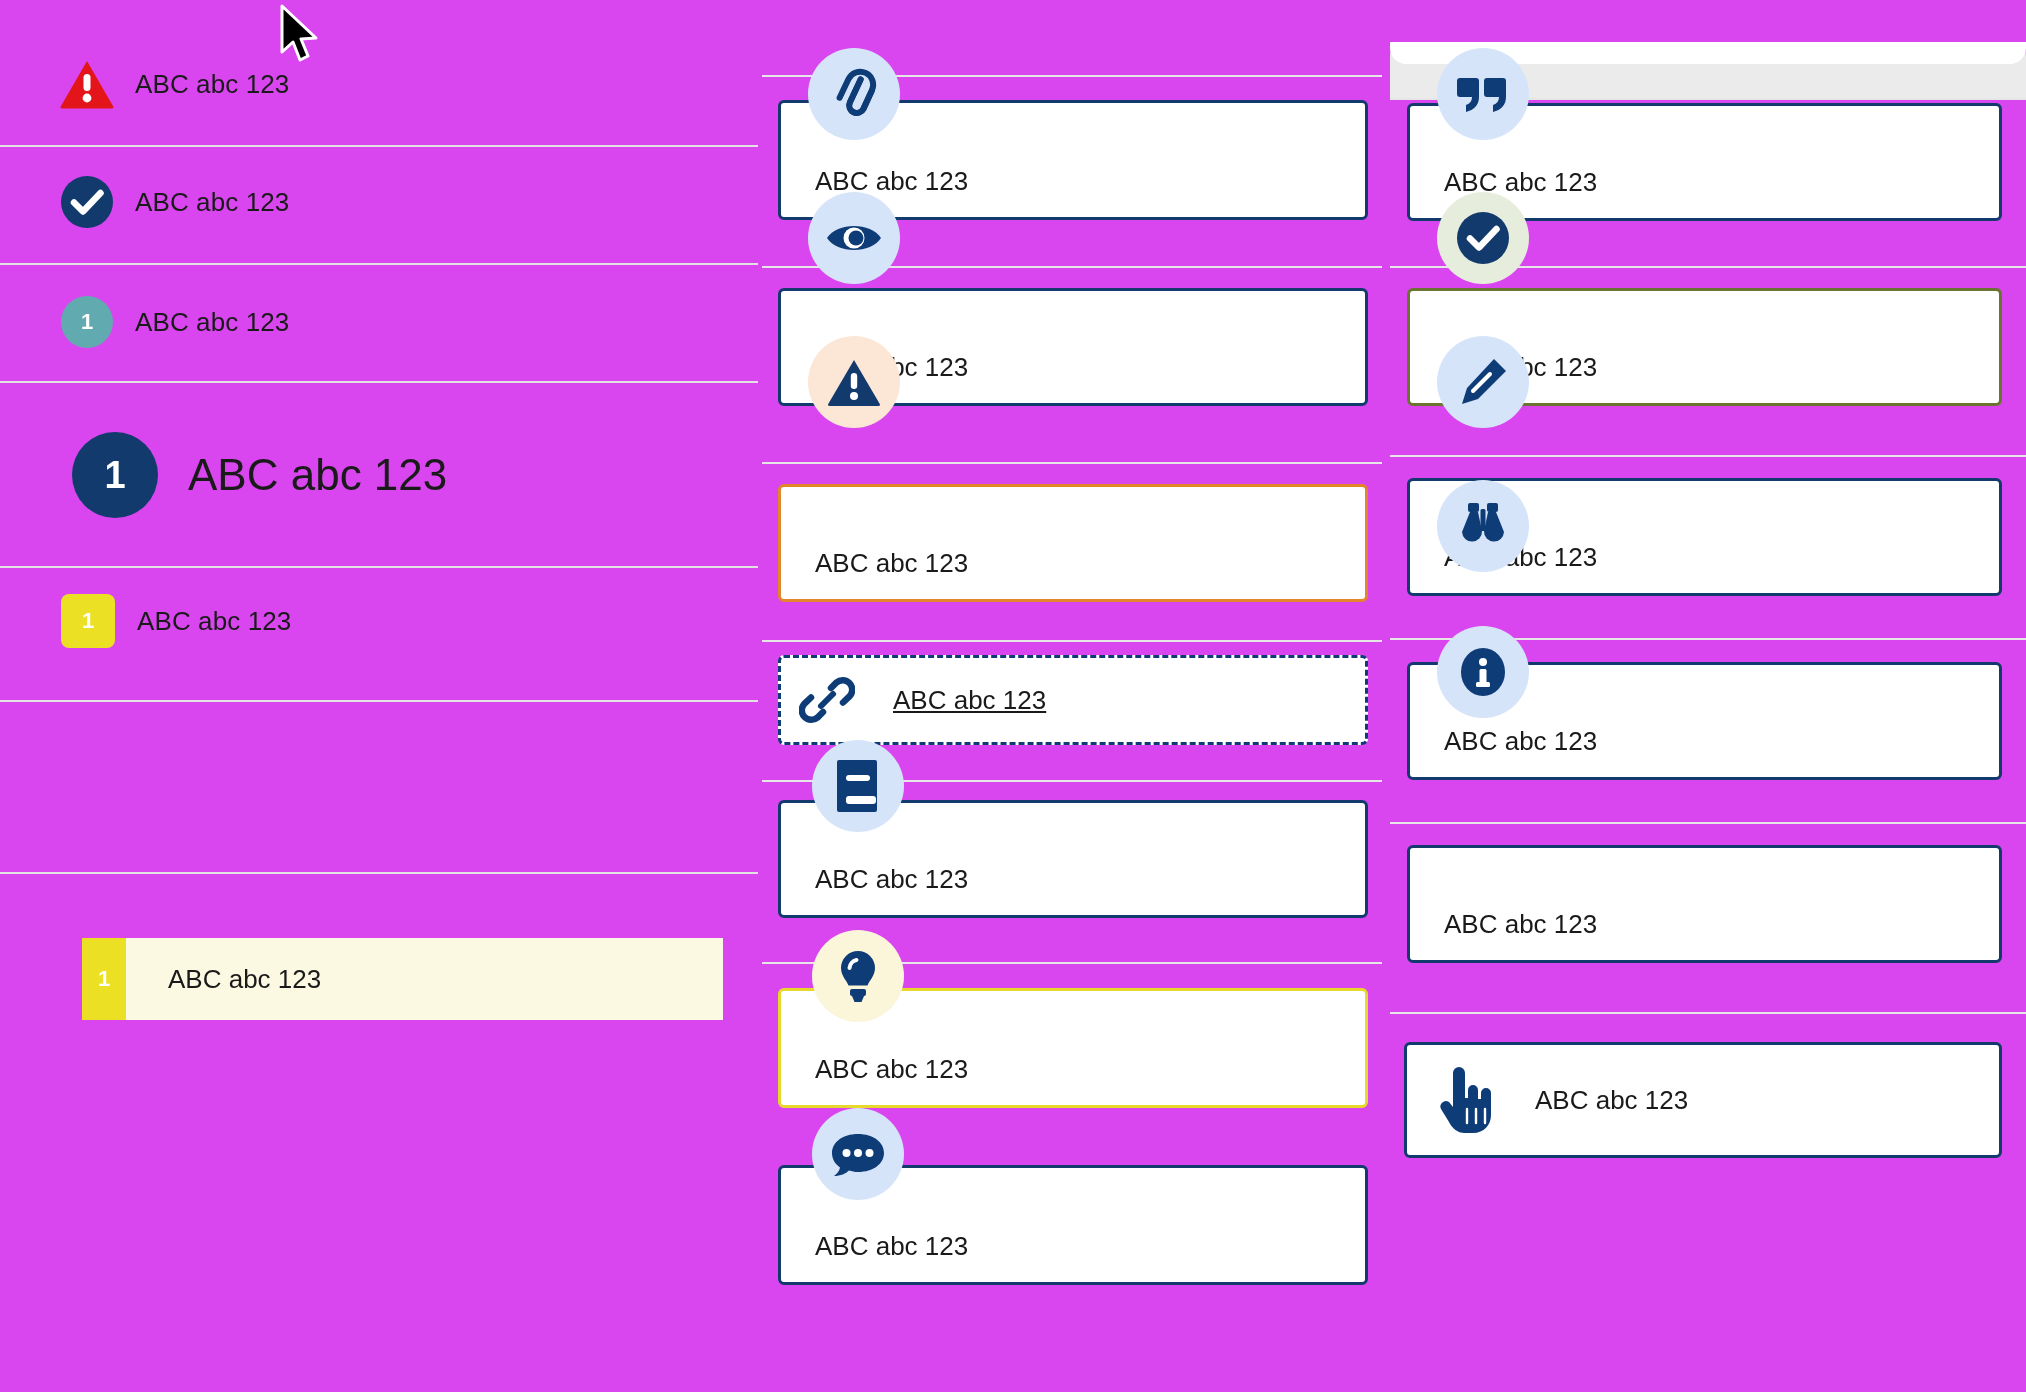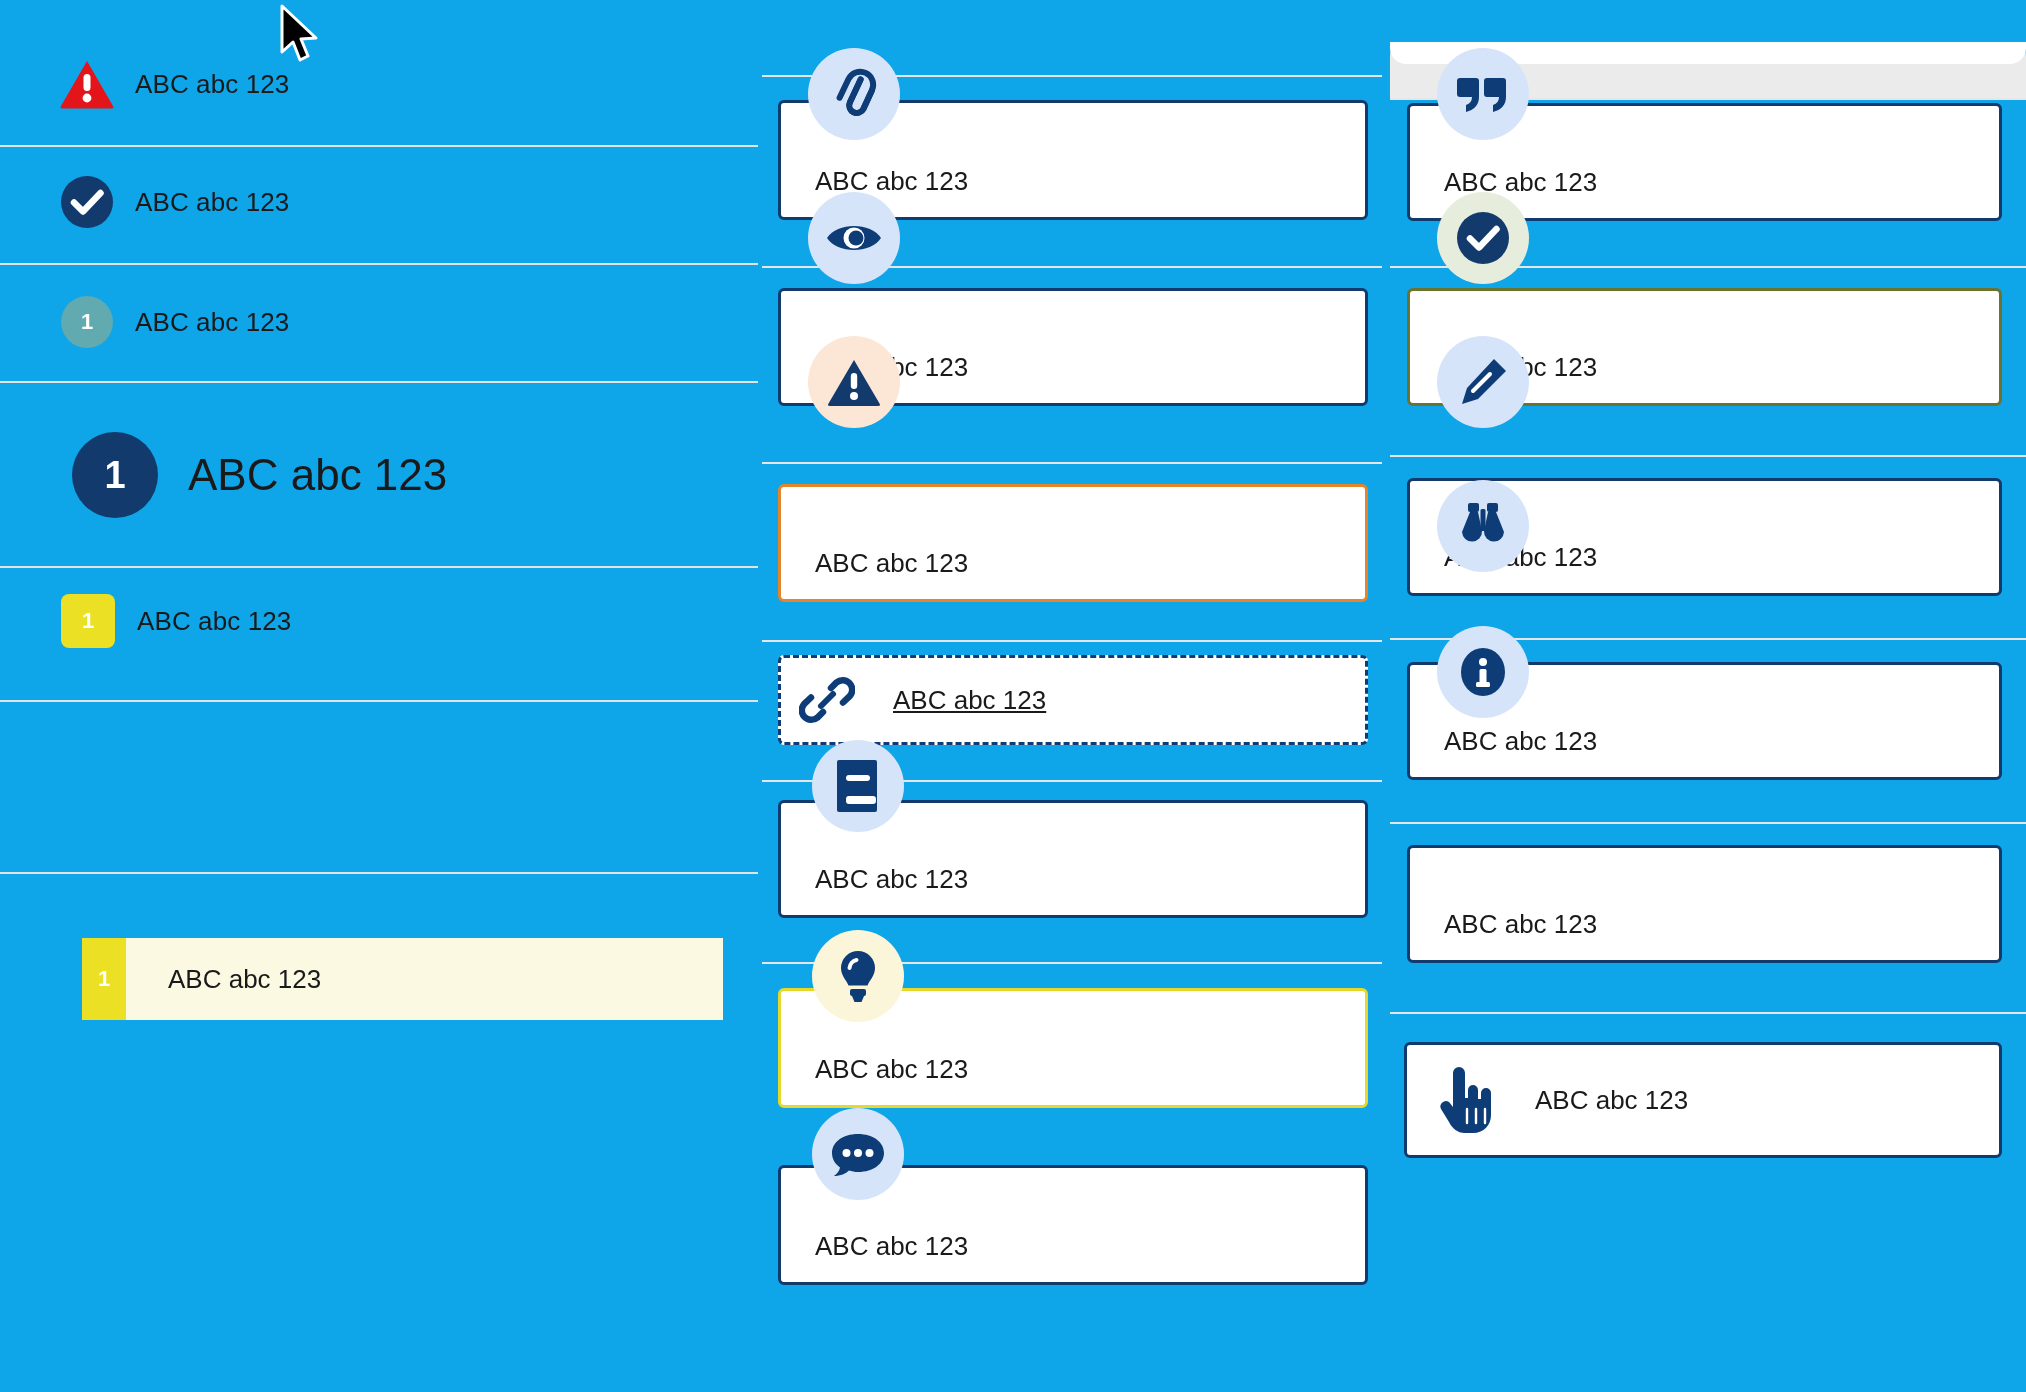--- a/index.html
+++ b/index.html
@@ -2,21 +2,21 @@
 <html><head>
 <meta charset="utf-8">
 <style>
   * { box-sizing: border-box; margin: 0; padding: 0; }
   html, body {
     width: 2026px; height: 1392px;
     background: #ffffff;
     font-family: "Liberation Sans", sans-serif;
     overflow: hidden;
   }
-  #stage { position: relative; width: 2026px; height: 1392px; background: #0ea5e9; }
+  #stage { position: relative; width: 2026px; height: 1392px; background: #d946ef; }
 
   
   .top-panel {
     position: absolute;
     left: 1390px; top: 42px; width: 636px; height: 56px;
     background: #ebebeb;
     border-radius: 14px 14px 0 0;
   }
   .top-panel-inner {
     position: absolute;

